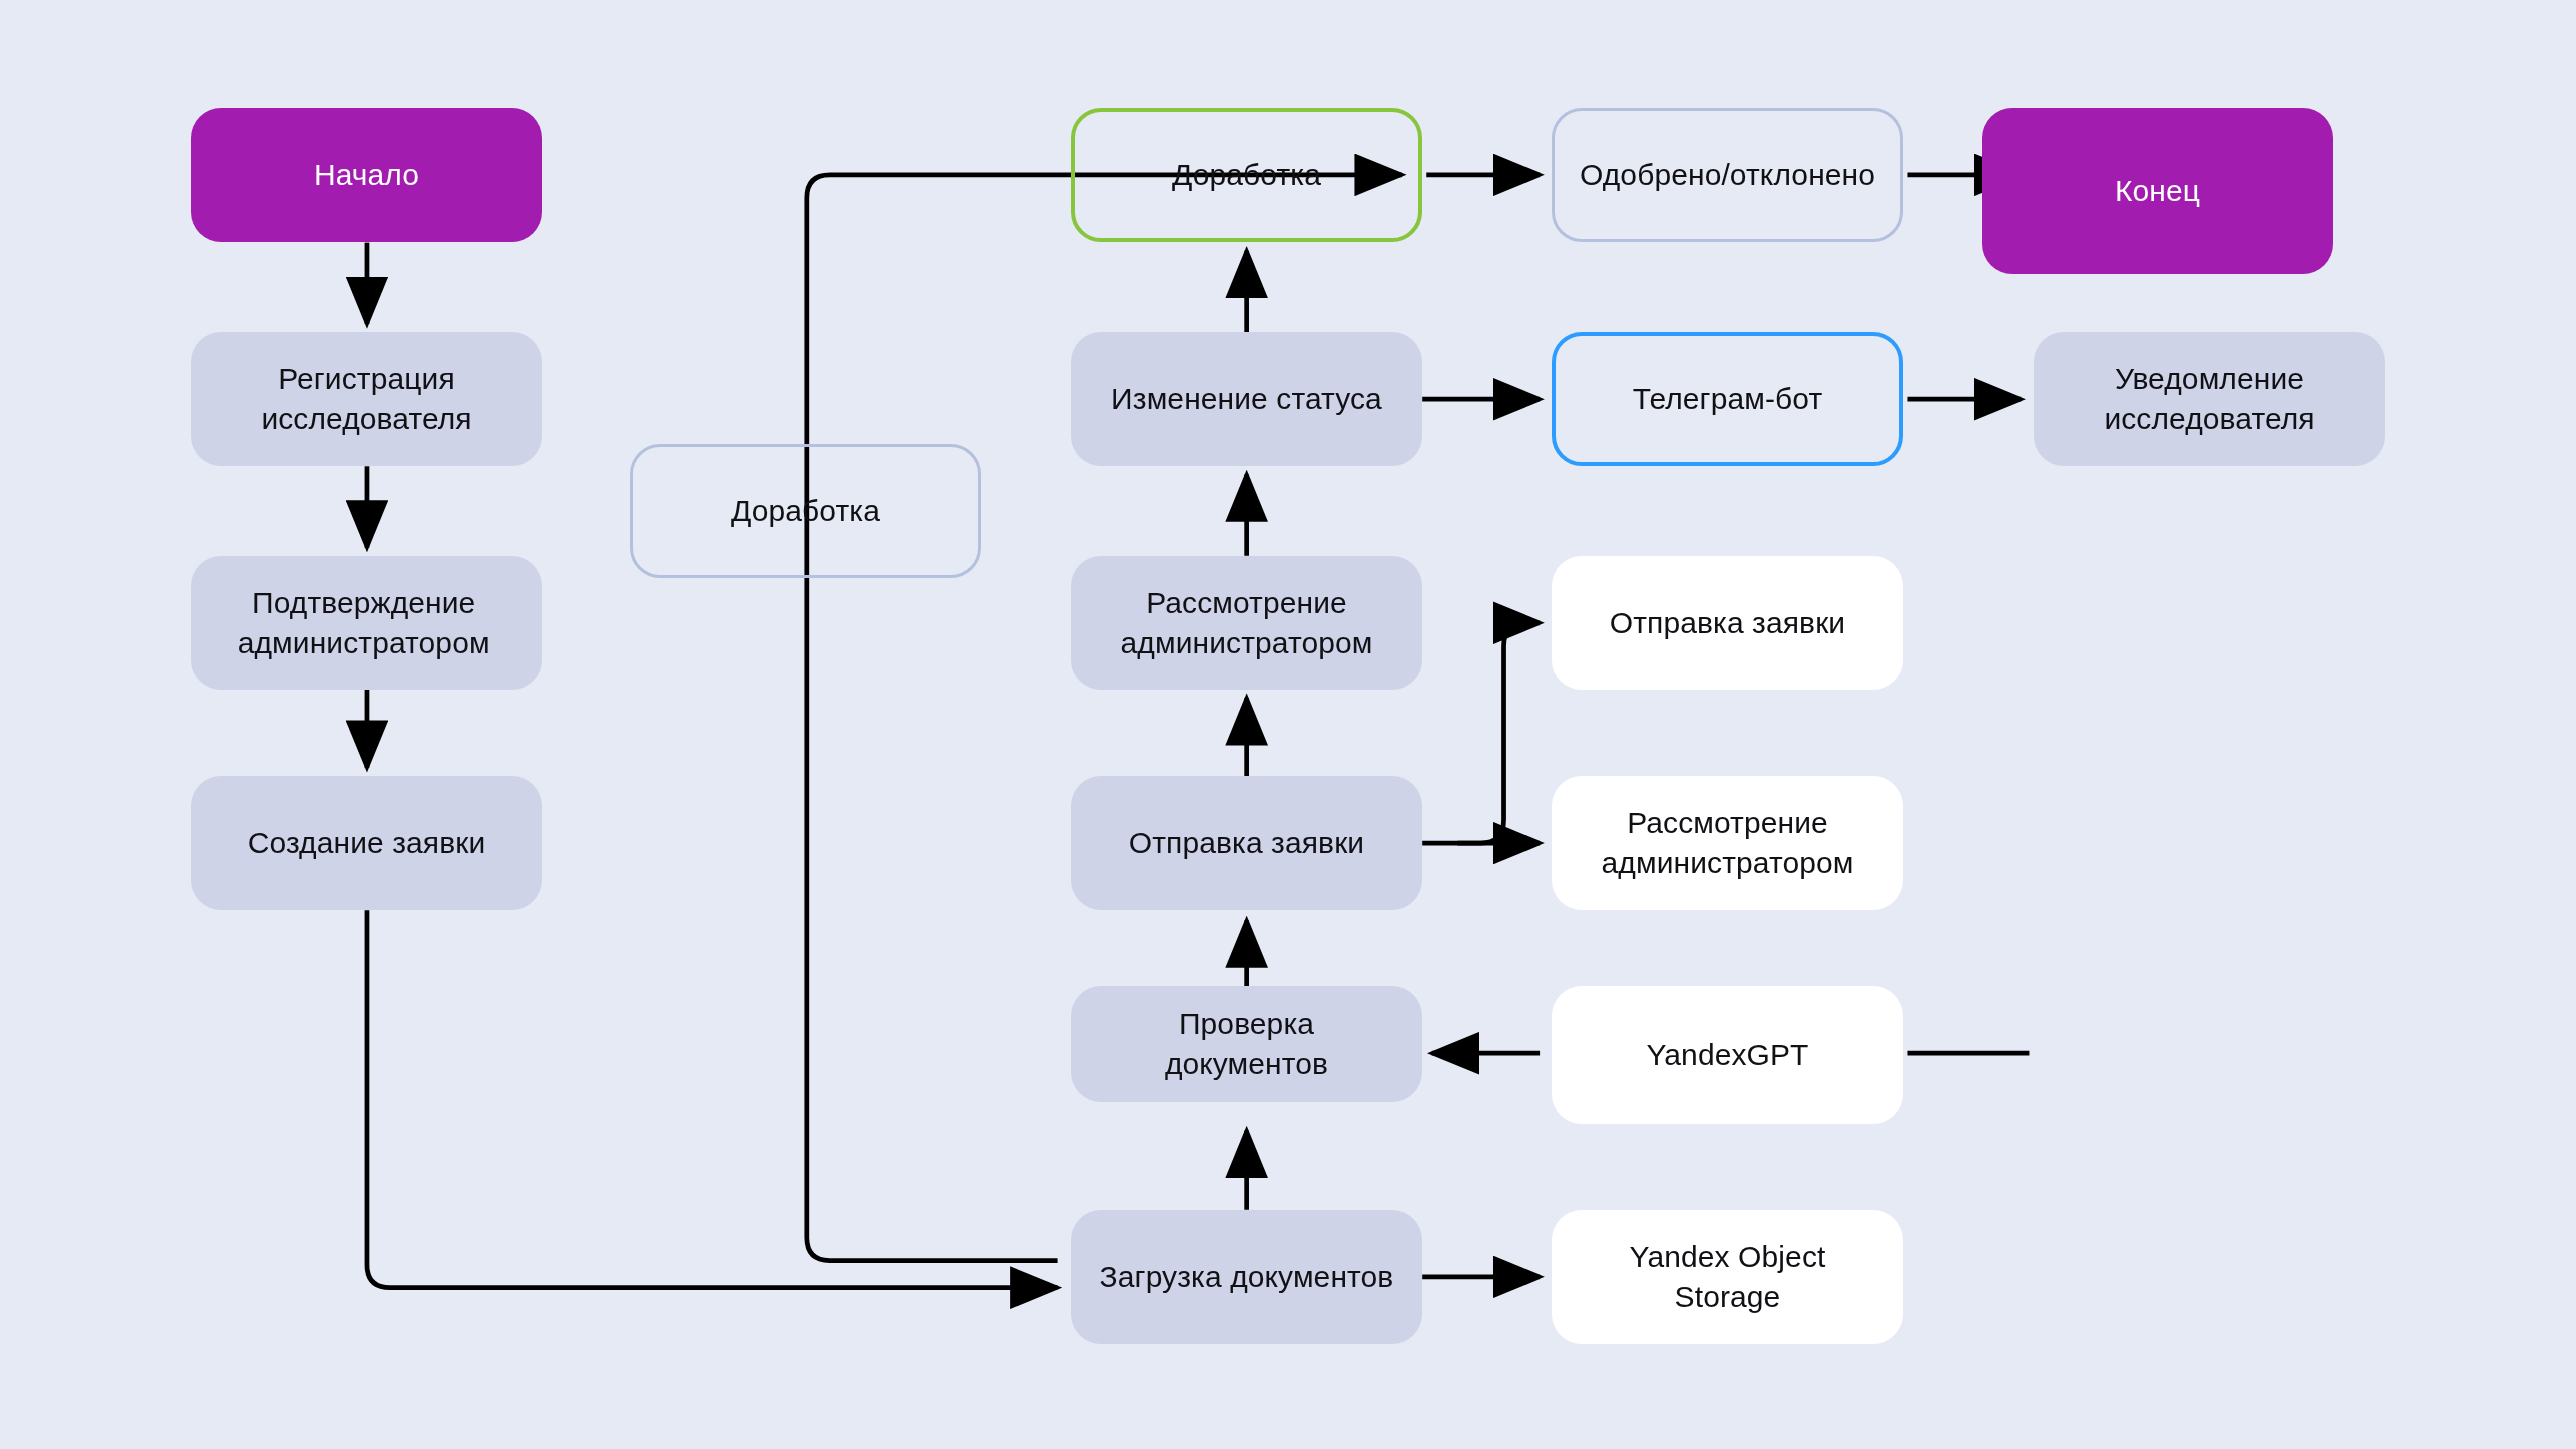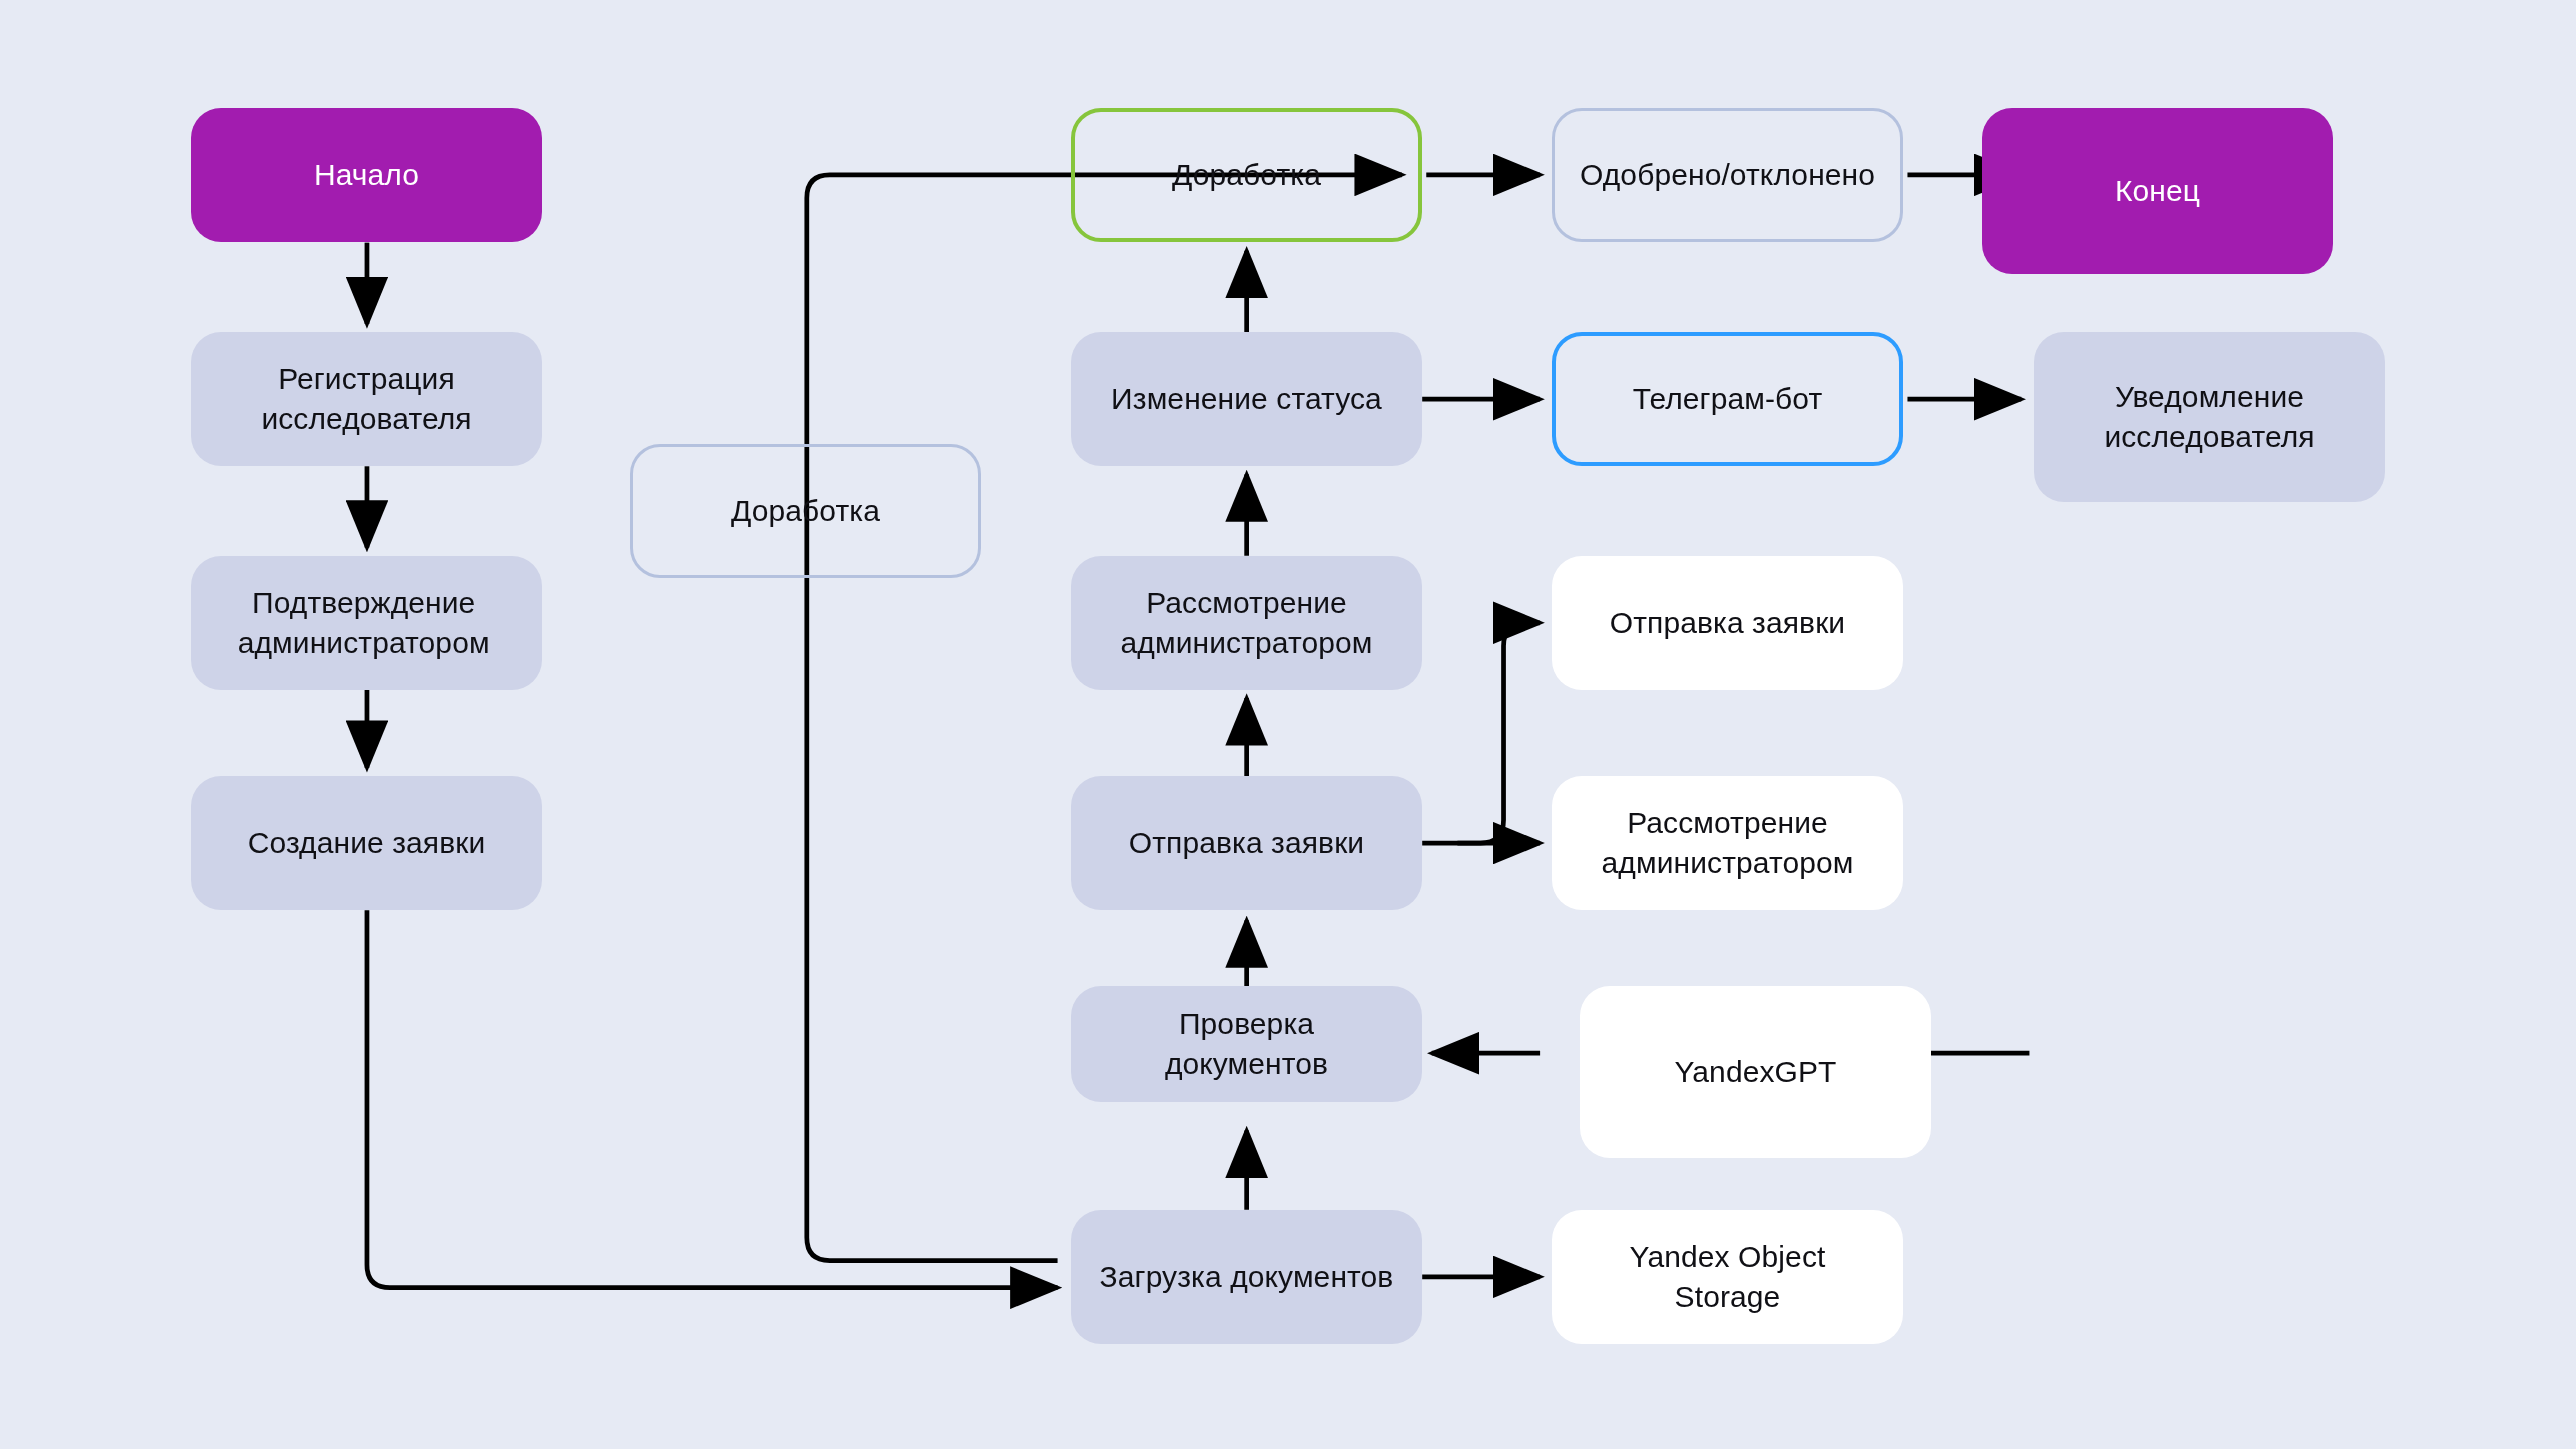--- a/index.html
+++ b/index.html
@@ -136,33 +136,33 @@
 
   <div class="node n-white" style="left:1552px;top:556px;width:351px;height:134px;">
     <span class="lbl">Отправка заявки</span>
     </div>
 
   <div class="node n-white" style="left:1552px;top:776px;width:351px;height:134px;">
     <span class="lbl">Рассмотрение
 администратором</span>
     </div>
 
-  <div class="node n-white" style="left:1552px;top:986px;width:351px;height:172px;margin-left:28px;">
+  <div class="node n-white" style="left:1552px;top:986px;width:351px;height:138px;">
     <span class="lbl">YandexGPT</span>
     </div>
 
   <div class="node n-white" style="left:1552px;top:1210px;width:351px;height:134px;">
     <span class="lbl">Yandex Object
 Storage</span>
     </div>
 
   <div class="node n-dark" style="left:1982px;top:108px;width:351px;height:166px;">
     <span class="lbl">Конец</span>
     </div>
 
-  <div class="node n-lav" style="left:2034px;top:332px;width:351px;height:170px;">
+  <div class="node n-lav" style="left:2034px;top:332px;width:351px;height:134px;">
     <span class="lbl">Уведомление
 исследователя</span>
     </div>
 
 
 </div>
 
 
 </body></html>

